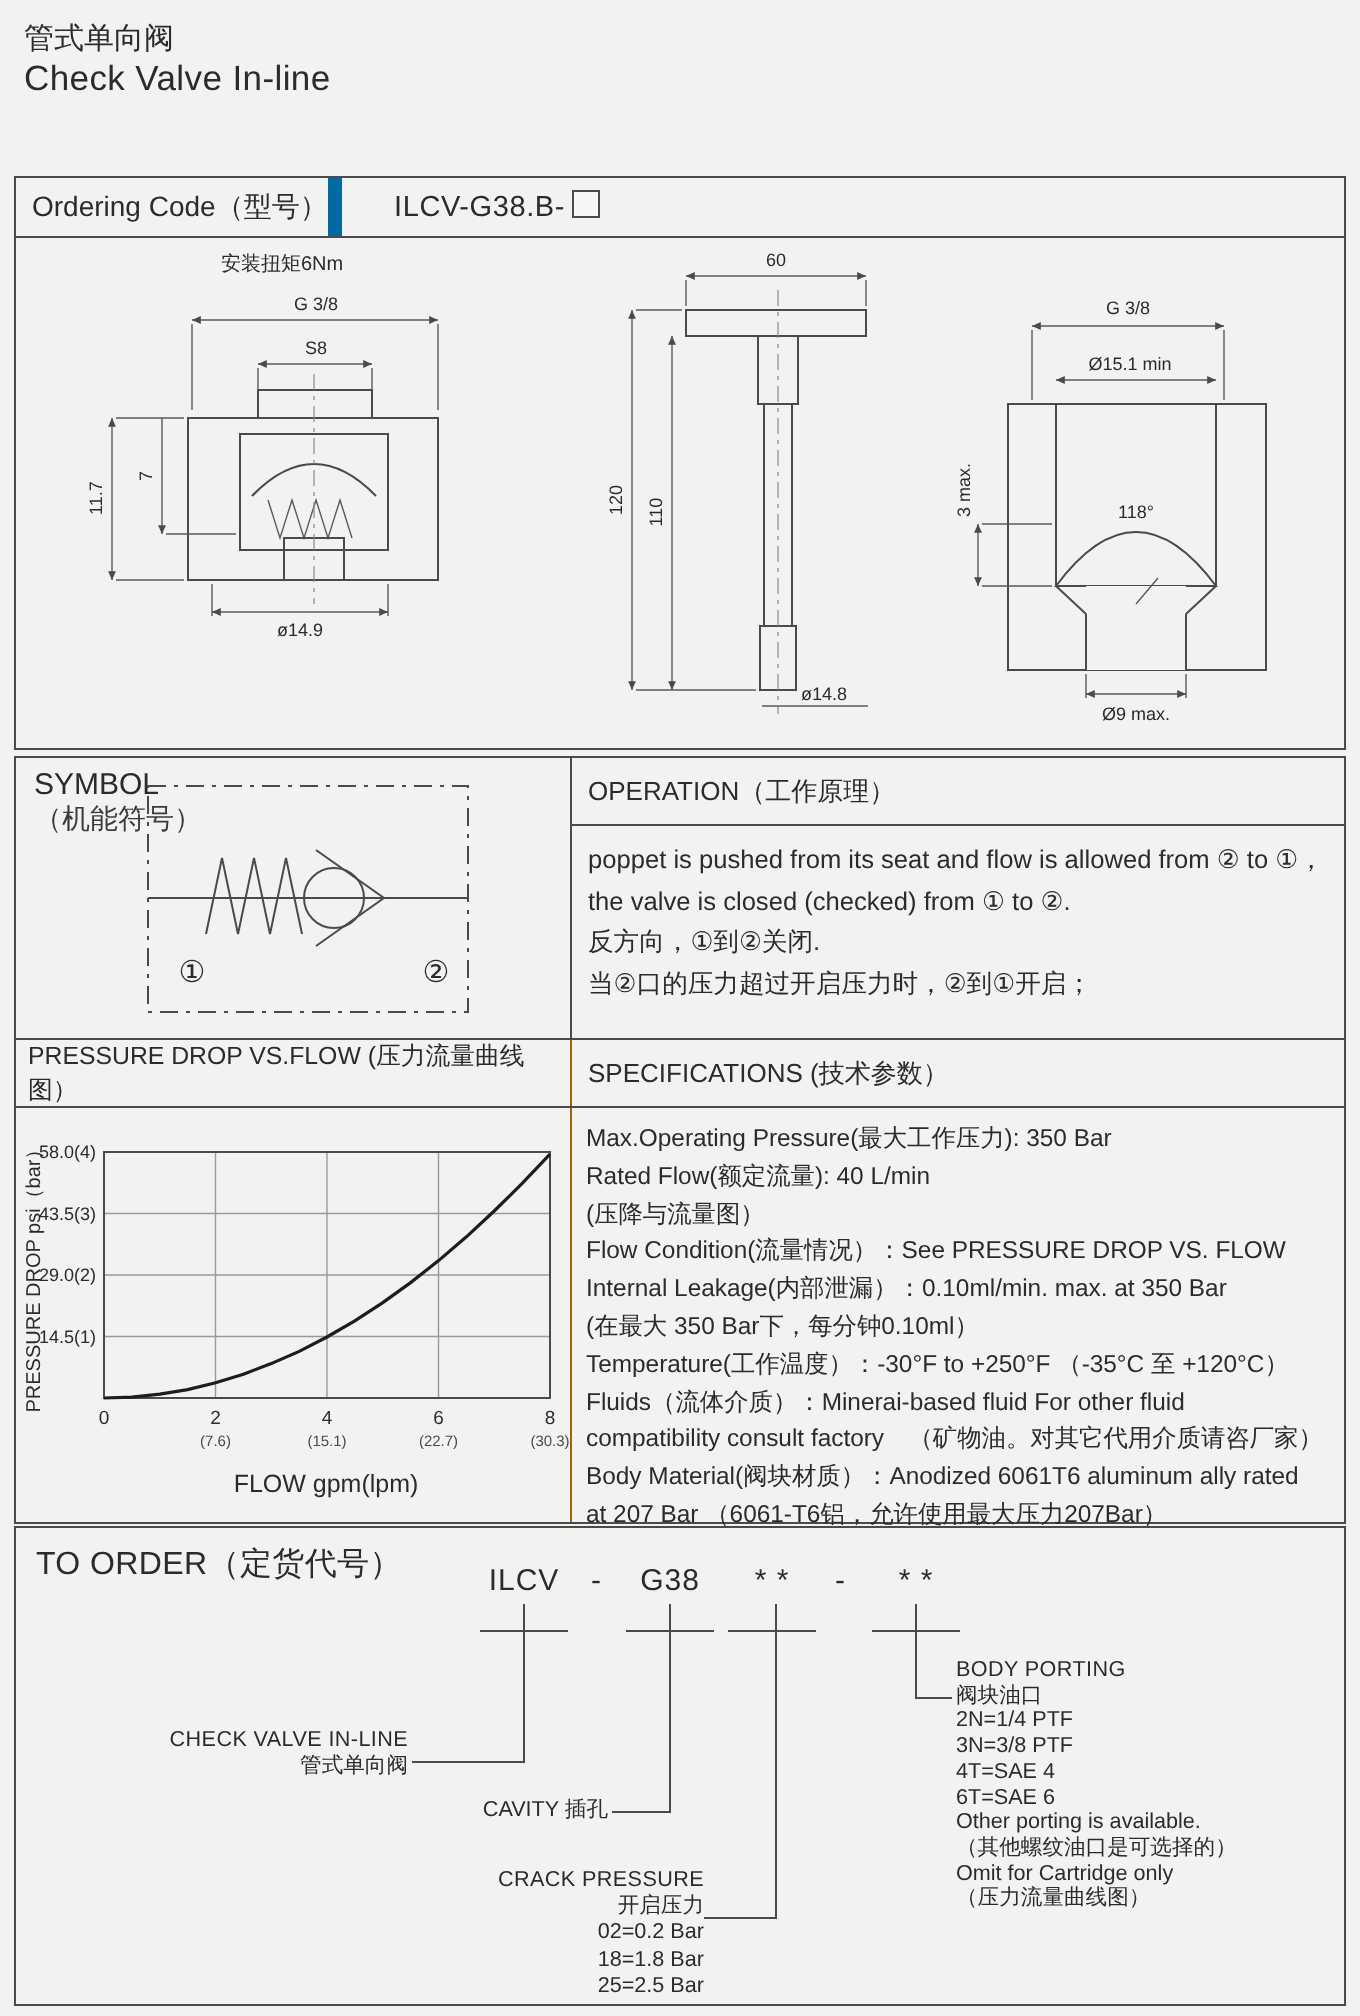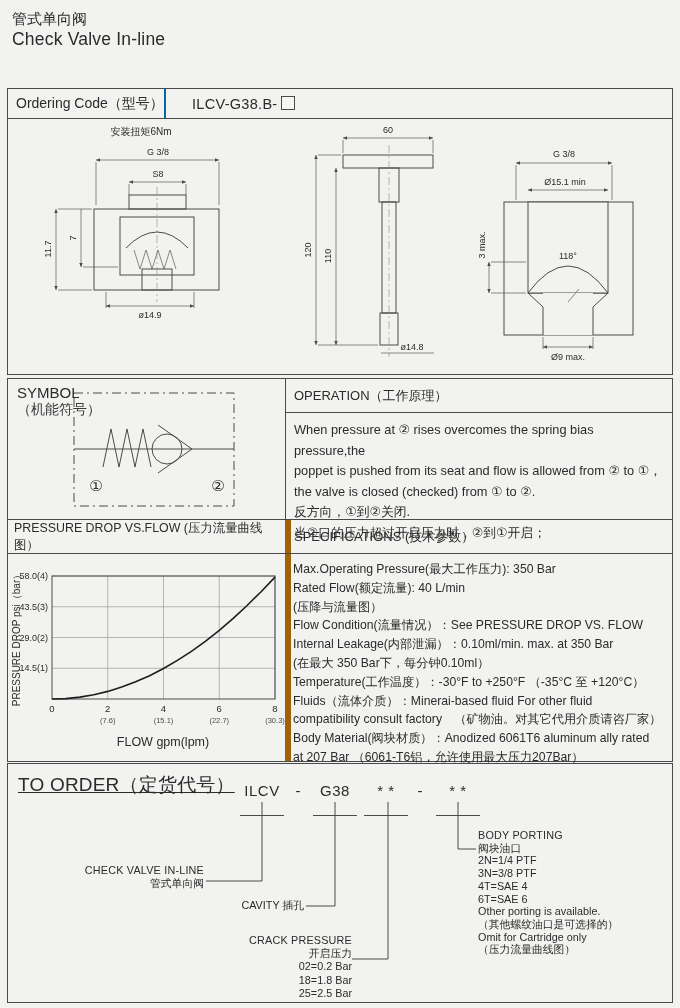--- a/index.html
+++ b/index.html
@@ -6,21 +6,21 @@
   .page{position:relative;width:680px;height:1008px;background:#f2f2f0;
         font-family:"Liberation Sans","DejaVu Sans",sans-serif;color:#2b2b2b;overflow:hidden;}
   .abs{position:absolute;}
   .bx{border:1px solid #4a4a4a;}
   
   .t-zh{font-size:15px;}
   .t-en{font-size:17.5px;line-height:21px;letter-spacing:0.2px;}
   
   .ord{display:flex;align-items:center;font-size:14px;}
   .ord-label{width:148px;align-self:stretch;display:flex;align-items:center;
-             padding-left:8px;border-right:2px solid #0369a1;}
+             padding-left:8px;border-right:7px solid #0369a1;}
   .ord-code{padding-left:26px;font-size:14.5px;letter-spacing:0.3px;}
   .code-box{display:inline-block;width:12px;height:12px;border:1px solid #4a4a4a;
             margin-left:3px;vertical-align:-1px;background:#f6f6f4;}
   
   .sec-title{font-size:13px;letter-spacing:0.2px;}
   .cell-title{height:33px;display:flex;align-items:center;padding-left:9px;
               border-bottom:1px solid #4a4a4a;font-size:13px;}
   
   .sym-title{font-size:15px;}
   .sym-sub{font-size:14px;color:#3a3a3a;}
@@ -174,31 +174,30 @@
         <path class="symline" d="M95,88 L103,50 L111,88 L119,50 L127,88 L135,50 L143,88"></path>
         <circle class="symline" cx="159" cy="70" r="15" fill="#f2f2f0"></circle>
         <path class="symline" d="M150,46 L184,70 L150,94"></path>
         <text class="symport" x="88" y="112">①</text>
         <text class="symport" x="210" y="112">②</text>
       </svg>
     </div>
     <div class="abs" style="left:277px;top:0;width:387px;height:140px;">
       <div class="cell-title">OPERATION（工作原理）</div>
       <div class="op-text">
-        <div>When pressure at ② rises overcomes the spring bias pressure,the</div>
         <div>poppet is pushed from its seat and flow is allowed from ② to ①，</div>
         <div>the valve is closed (checked) from  ① to ②.</div>
         <div>反方向，①到②关闭.</div>
         <div>当②口的压力超过开启压力时，②到①开启；</div>
       </div>
     </div>
   </div>
 
   <div class="abs bx" style="left:7px;top:519px;width:664px;height:241px;">
-    <div class="abs" style="left:0;top:0;width:277px;height:241px;border-right:6px solid #a16207;">
+    <div class="abs" style="left:0;top:0;width:277px;height:241px;border-right:1px solid #a16207;">
       <div class="cell-title" style="padding-left:6px;font-size:12.4px;">PRESSURE DROP VS.FLOW  (压力流量曲线图）</div>
       <svg id="chart-svg" class="abs" style="left:0;top:33px;" width="277" height="208" viewBox="0 0 277 208">
         <text class="cylab" transform="rotate(-90 12 85)" x="12" y="85">PRESSURE DROP psi（bar）</text>
         <text class="caxis" x="155" y="193">FLOW gpm(lpm)</text>
       <line x1="44" x2="267" y1="115.25" y2="115.25" class="cgrid"></line>
           <text x="40" y="118.25" class="cytick">14.5(1)</text>
           <line x1="44" x2="267" y1="84.5" y2="84.5" class="cgrid"></line>
           <text x="40" y="87.5" class="cytick">29.0(2)</text>
           <line x1="44" x2="267" y1="53.75" y2="53.75" class="cgrid"></line>
           <text x="40" y="56.75" class="cytick">43.5(3)</text>
@@ -233,21 +232,21 @@
         <div>Temperature(工作温度）：-30°F to +250°F （-35°C 至 +120°C）</div>
         <div>Fluids（流体介质）：Minerai-based fluid For other  fluid</div>
         <div>compatibility consult  factory　（矿物油。对其它代用介质请咨厂家）</div>
         <div>Body Material(阀块材质）：Anodized 6061T6 aluminum ally rated</div>
         <div>at 207 Bar （6061-T6铝，允许使用最大压力207Bar）</div>
       </div>
     </div>
   </div>
 
   <div class="abs bx" style="left:7px;top:763px;width:664px;height:238px;">
-    <div class="abs sec-title" style="left:10px;top:8px;font-size:19px;text-decoration:underline;">TO ORDER（定货代号）</div>
+    <div class="abs sec-title" style="left:10px;top:8px;font-size:16px;">TO ORDER（定货代号）</div>
 
     <svg class="abs" style="left:0;top:0;" width="664" height="238" viewBox="0 0 664 238">
       <path class="connector" d="M254,38 V117 H198"></path>
       <path class="connector" d="M327,38 V142 H298"></path>
       <path class="connector" d="M380,38 V195 H344"></path>
       <path class="connector" d="M450,38 V85 H468"></path>
     </svg>
 
     <div class="code-part" style="left:232px;top:18px;width:44px;">ILCV</div>
     <div class="code-dash" style="left:284px;top:18px;width:12px;">-</div>

